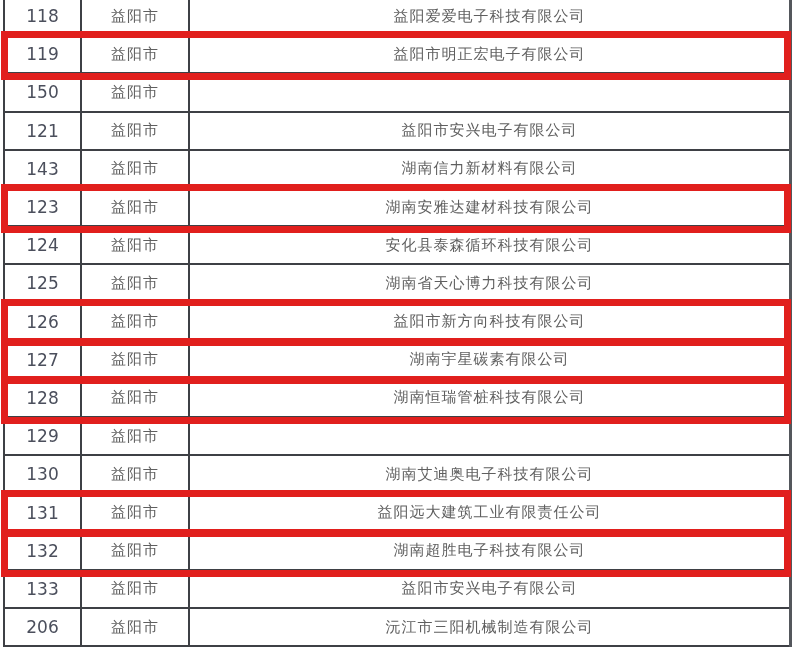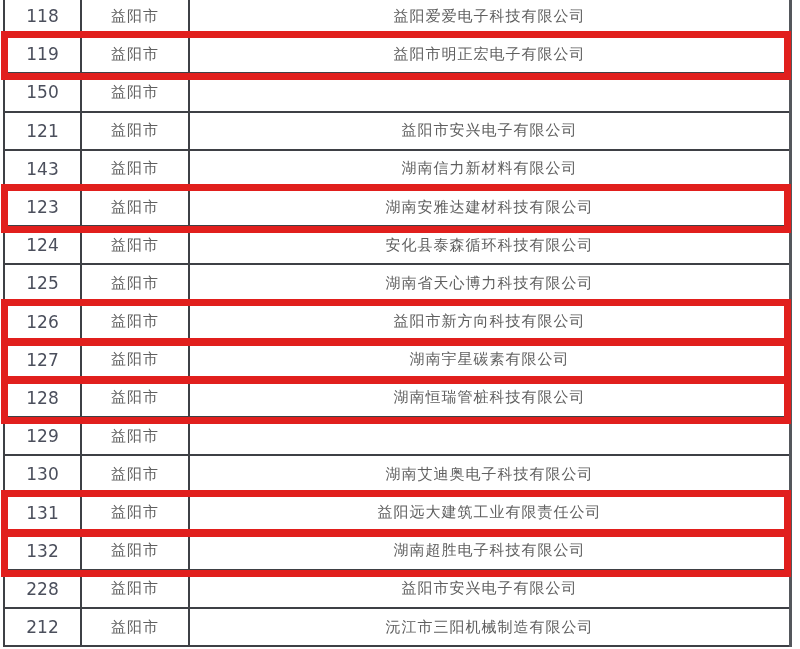--- a/index.html
+++ b/index.html
@@ -123,26 +123,26 @@
         <div class="cell c-index">131</div>
         <div class="cell c-city">益阳市</div>
         <div class="cell c-company">益阳远大建筑工业有限责任公司</div>
       </div>
       <div class="row">
         <div class="cell c-index">132</div>
         <div class="cell c-city">益阳市</div>
         <div class="cell c-company">湖南超胜电子科技有限公司</div>
       </div>
       <div class="row">
-        <div class="cell c-index">228</div>
+        <div class="cell c-index">133</div>
         <div class="cell c-city">益阳市</div>
         <div class="cell c-company">益阳市安兴电子有限公司</div>
       </div>
       <div class="row">
-        <div class="cell c-index">212</div>
+        <div class="cell c-index">206</div>
         <div class="cell c-city">益阳市</div>
         <div class="cell c-company">沅江市三阳机械制造有限公司</div>
       </div>
     </div>
   <div class="overlays" id="highlight-overlays">
       <div class="hl-box" style="left: 1px; width: 790px; top: 31.2px; height: 49.2px;"></div>
       <div class="hl-box" style="left: 1px; width: 790px; top: 184px; height: 49.2px;"></div>
       <div class="hl-box" style="left: 1px; width: 790px; top: 298.6px; height: 125.6px;"></div>
       <div class="hl-divider" style="left: 8px; width: 776px; top: 337.8px;"></div>
       <div class="hl-divider" style="left: 8px; width: 776px; top: 376px;"></div>

